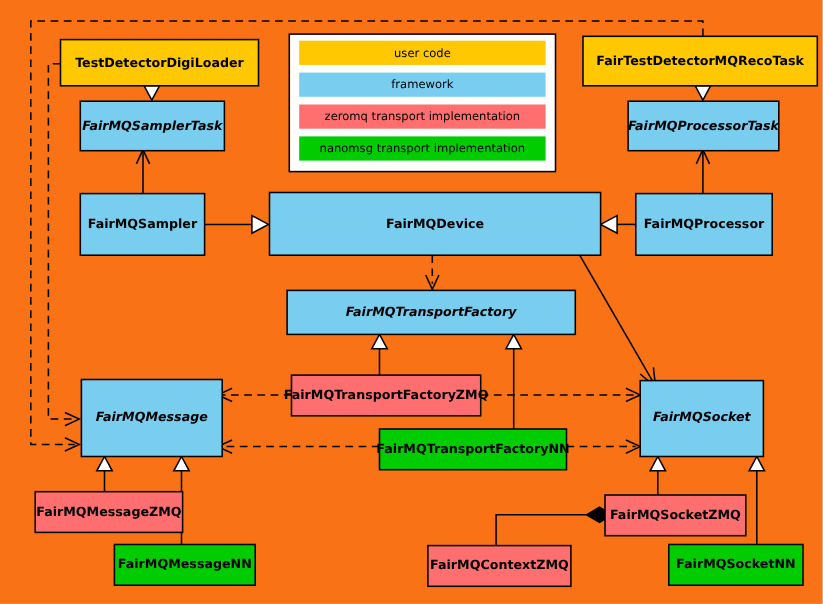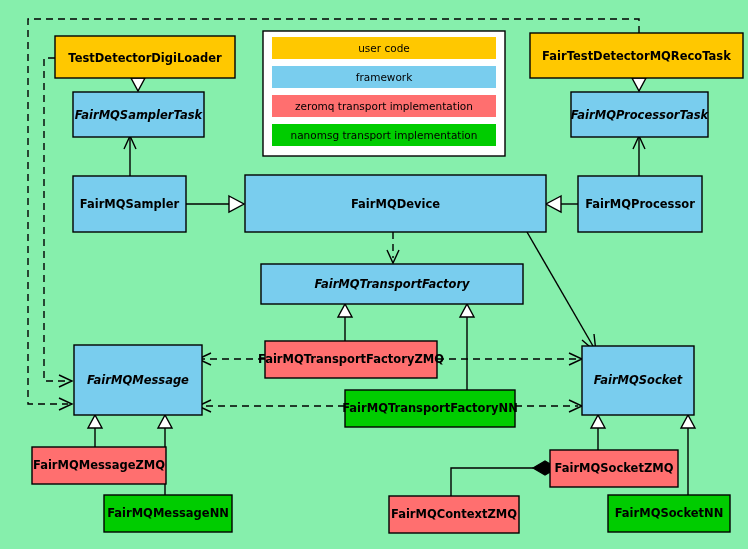--- a/index.html
+++ b/index.html
@@ -8,21 +8,21 @@
     padding: 0;
     background: #ffffff;
   }
   body {
     font-family: "DejaVu Sans", sans-serif;
   }
   #diagram-root {
     position: relative;
     width: 748px;
     height: 549px;
-    background: #86efac;
+    background: #f97316;
     overflow: hidden;
   }
   svg#diagram-svg {
     display: block;
     width: 748px;
     height: 549px;
   }
   .node-rect {
     stroke: #000000;
     stroke-width: 1.4;

